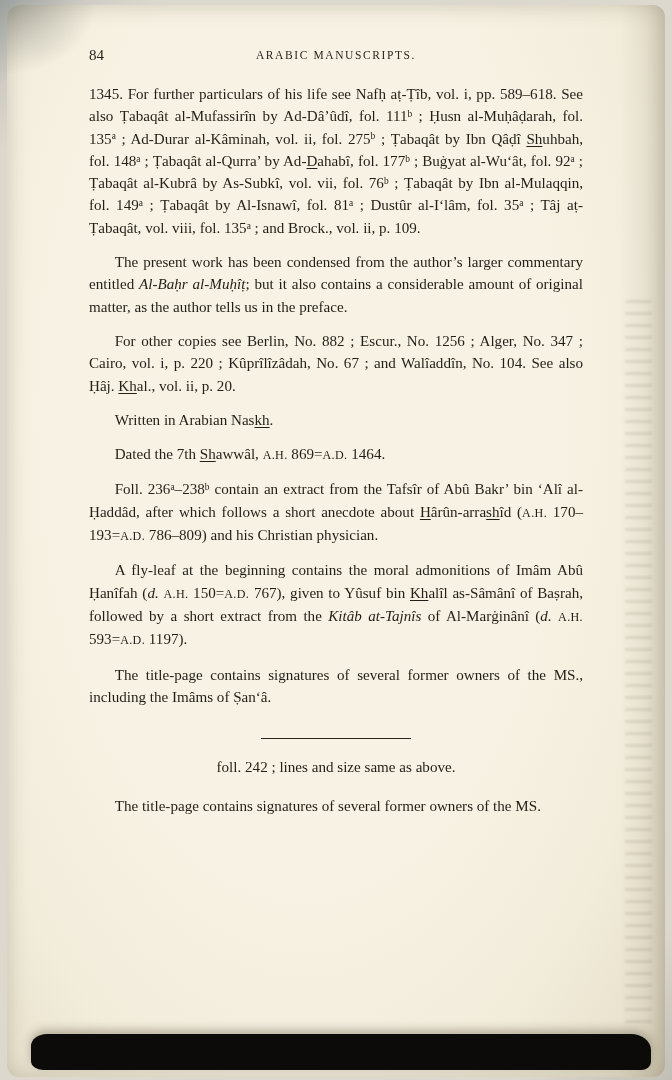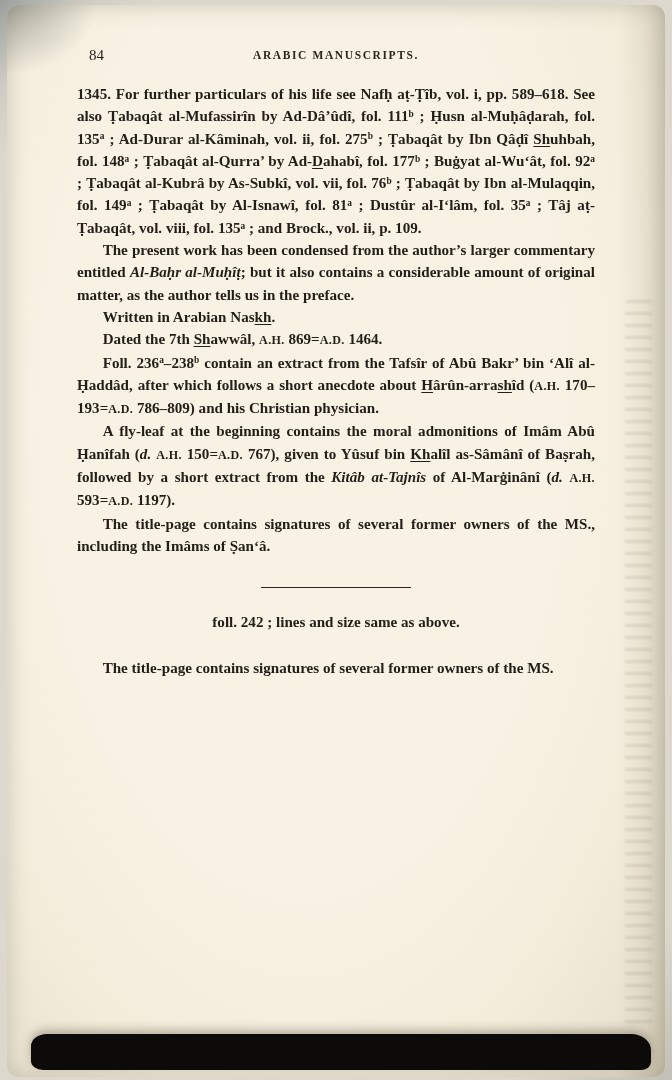--- a/index.html
+++ b/index.html
@@ -45,47 +45,48 @@
     background:#0c0b09;
     border-radius:16px 20px 10px 12px / 12px 16px 8px 9px;
     box-shadow:0 -4px 10px rgba(70,60,40,0.35);
   }
   .content{
     position:absolute;left:70px;right:70px;top:38px;
     color:#221e18;
   }
   .pghead{position:relative;height:26px;margin-bottom:14px;}
   .pagenum{position:absolute;left:12px;top:4px;font-size:15px;}
-  .runtitle{text-align:center;font-size:11.5px;letter-spacing:1.6px;padding-top:6px;font-weight:bold;color:#2b2620;}
+  .runtitle{text-align:center;font-size:11.5px;letter-spacing:1.6px;padding-top:6px;font-weight:normal;color:#2b2620;}
   .body-text{font-size:15.1px;line-height:22.3px;text-align:justify;}
-  .para{margin:0;font-weight:bold;}
+  .para{margin:12px;}
   .indent{text-indent:1.7em;}
   .i{font-style:italic;}
   .sup{font-size:62%;position:relative;top:-0.45em;line-height:0;}
   .u{text-decoration:underline;text-underline-offset:2px;}
   .sc{font-size:0.8em;letter-spacing:0.03em;}
   .divider{width:150px;border-top:1.3px solid #2a2521;margin:30px auto 0;}
   .heading{text-align:center;font-weight:bold;font-size:16.5px;margin:28px 0 8px;letter-spacing:0.4px;}
-  .centerline{text-align:center;font-size:15.1px;margin:23px 0;font-weight:bold;}
+  .centerline{text-align:center;font-size:15.1px;margin:17px 0;}
   .centerline.last{margin-bottom:16px;}
 </style>
 </head>
 <body>
 
 <div class="scan-frame"></div>
 
 <div class="page">
   <div class="content">
     <div class="pghead">
       <span class="pagenum">84</span>
       <div class="runtitle">ARABIC MANUSCRIPTS.</div>
     </div>
     <div class="body-text">
         <p class="para">1345.  For further particulars of his life see Nafḥ aṭ-Ṭîb, vol. i, pp. 589–618.  See also Ṭabaqât al-Mufassirîn by Ad-Dâ’ûdî, fol. 111<span class="sup">b</span> ; Ḥusn al-Muḥâḍarah, fol. 135<span class="sup">a</span> ; Ad-Durar al-Kâminah, vol. ii, fol. 275<span class="sup">b</span> ; Ṭabaqât by Ibn Qâḍî <span class="u">Sh</span>uhbah, fol. 148<span class="sup">a</span> ; Ṭabaqât al-Qurra’ by Ad-<span class="u">D</span>ahabî, fol. 177<span class="sup">b</span> ; Buġyat al-Wu‘ât, fol. 92<span class="sup">a</span> ; Ṭabaqât al-Kubrâ by As-Subkî, vol. vii, fol. 76<span class="sup">b</span> ; Ṭabaqât by Ibn al-Mulaqqin, fol. 149<span class="sup">a</span> ; Ṭabaqât by Al-Isnawî, fol. 81<span class="sup">a</span> ; Dustûr al-I‘lâm, fol. 35<span class="sup">a</span> ; Tâj aṭ-Ṭabaqât, vol. viii, fol. 135<span class="sup">a</span> ; and Brock., vol. ii, p. 109.</p>
         <p class="para indent">The present work has been condensed from the author’s larger commentary entitled <span class="i">Al-Baḥr al-Muḥîṭ</span>; but it also contains a considerable amount of original matter, as the author tells us in the preface.</p>
+        <p class="para indent">For other copies see Berlin, No. 882 ; Escur., No. 1256 ; Alger, No. 347 ; Cairo, vol. i, p. 220 ; Kûprîlîzâdah, No. 67 ; and Walîaddîn, No. 104.  See also Ḥâj. <span class="u">Kh</span>al., vol. ii, p. 20.</p>
         <p class="para indent">Written in Arabian Nas<span class="u">kh</span>.</p>
         <p class="para indent">Dated the 7th <span class="u">Sh</span>awwâl, <span class="sc">A.H.</span> 869=<span class="sc">A.D.</span> 1464.</p>
         <p class="para indent">Foll. 236<span class="sup">a</span>–238<span class="sup">b</span> contain an extract from the Tafsîr of Abû Bakr’ bin ‘Alî al-Ḥaddâd, after which follows a short anecdote about <span class="u">H</span>ârûn-arra<span class="u">sh</span>îd (<span class="sc">A.H.</span> 170–193=<span class="sc">A.D.</span> 786–809) and his Christian physician.</p>
         <p class="para indent">A fly-leaf at the beginning contains the moral admonitions of Imâm Abû Ḥanîfah (<span class="i">d.</span> <span class="sc">A.H.</span> 150=<span class="sc">A.D.</span> 767), given to Yûsuf bin <span class="u">Kh</span>alîl as-Sâmânî of Baṣrah, followed by a short extract from the <span class="i">Kitâb at-Tajnîs</span> of Al-Marġinânî (<span class="i">d.</span> <span class="sc">A.H.</span> 593=<span class="sc">A.D.</span> 1197).</p>
         <p class="para indent">The title-page contains signatures of several former owners of the MS., including the Imâms of Ṣan‘â.</p>
         <div class="divider"></div>
         <div class="centerline">foll. 242 ; lines and size same as above.</div>
         <p class="para indent">The title-page contains signatures of several former  owners of the MS.</p>
       </div>
   </div>

